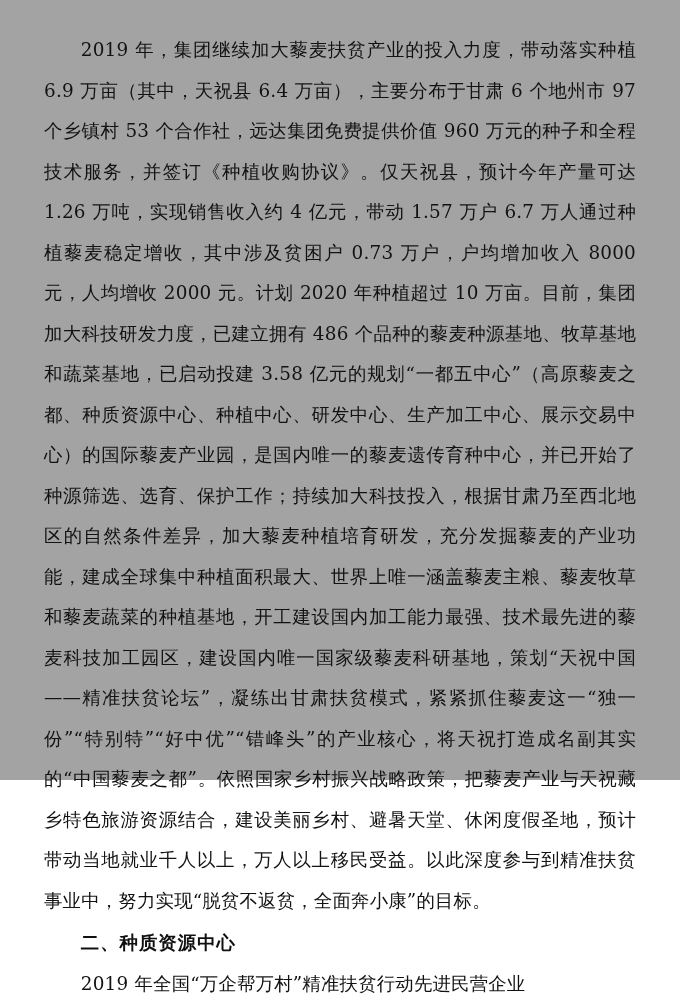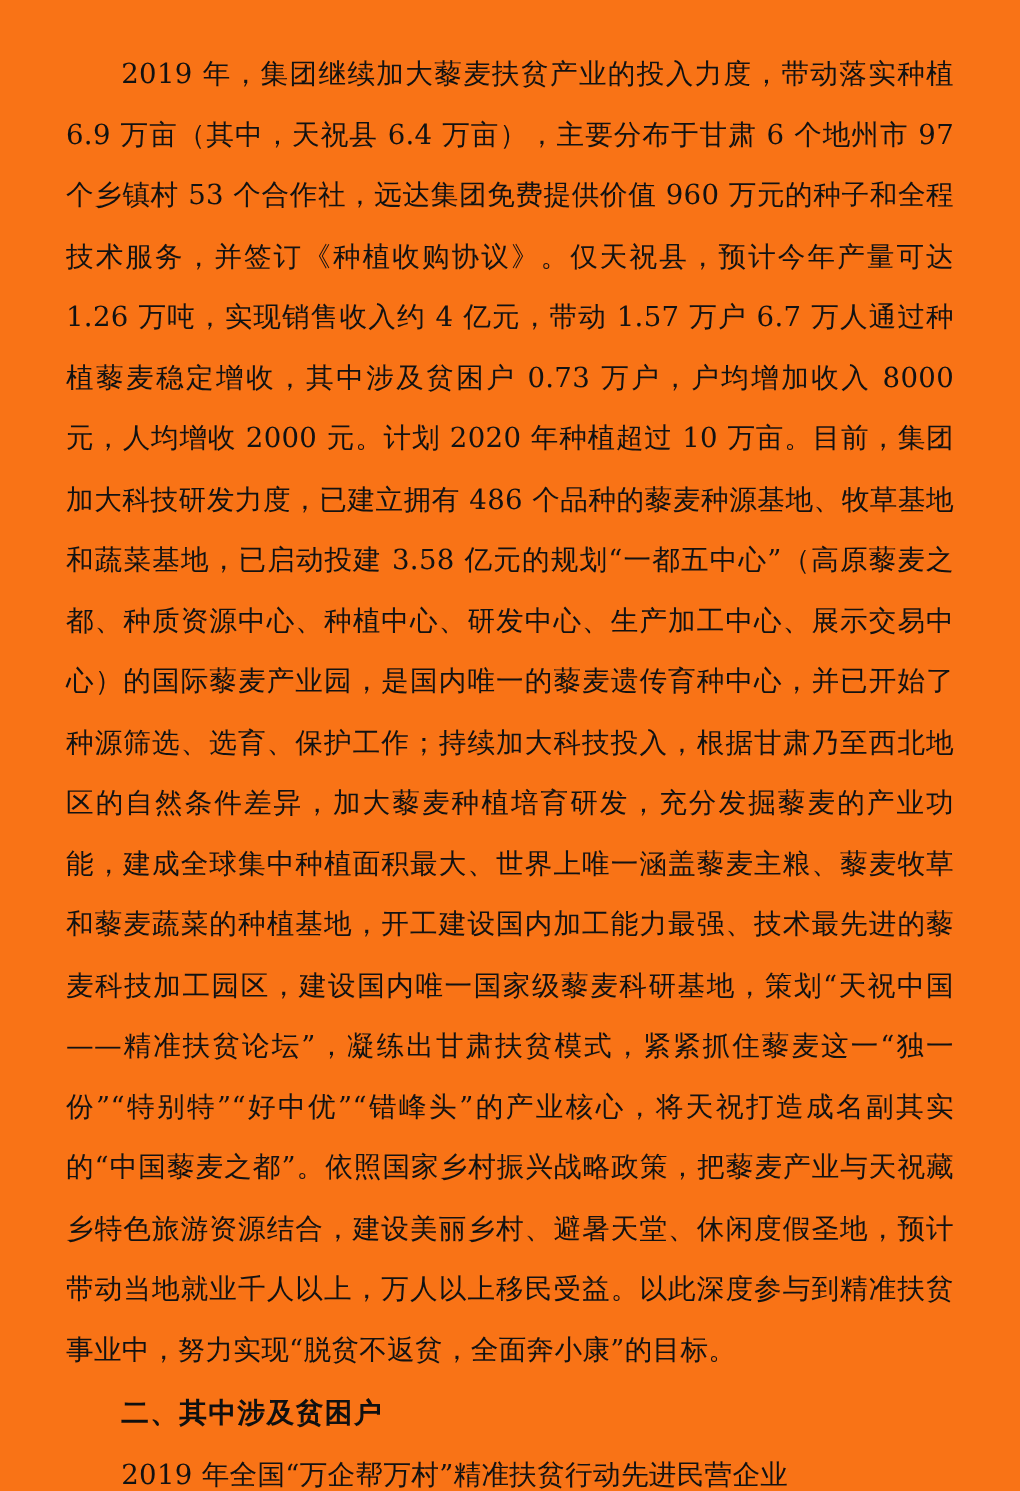--- a/index.html
+++ b/index.html
@@ -10,22 +10,22 @@
   body {
     width: 680px;
     height: 994px;
     overflow: hidden;
     font-family: "DejaVu Serif", "Liberation Serif", serif;
     color: #1a1a1a;
   }
   .page {
     position: relative;
     width: 680px;
-    height: 994px;
-    background: #f97316;
+    height: 780px;
+    background: #a3a3a3;
     box-sizing: border-box;
     padding: 30px 44px 0 44px;
   }
   .doc-body {
     font-size: 18.4px;
     line-height: 40.5px;
     text-align: justify;
     text-justify: inter-ideograph;
     letter-spacing: 0.2px;
     color: #121212;
@@ -58,18 +58,18 @@
 </head>
 <body>
 
 <div class="page">
   <div class="doc-body">
 
     <p class="para">2019 年，集团继续加大藜麦扶贫产业的投入力度，带动落实种植 6.9 万亩（其中，天祝县 6.4 万亩），主要分布于甘肃 6 个地州市 97 个乡镇村 53 个合作社，远达集团免费提供价值 960 万元的种子和全程技术服务，并签订《种植收购协议》。仅天祝县，预计今年产量可达 1.26 万吨，实现销售收入约 4 亿元，带动 1.57 万户 6.7 万人通过种植藜麦稳定增收，其中涉及贫困户 0.73 万户，户均增加收入 8000 元，人均增收 2000 元。计划 2020 年种植超过 10 万亩。目前，集团加大科技研发力度，已建立拥有 486 个品种的藜麦种源基地、牧草基地和蔬菜基地，已启动投建 3.58 亿元的规划“一都五中心”（高原藜麦之都、种质资源中心、种植中心、研发中心、生产加工中心、展示交易中心）的国际藜麦产业园，是国内唯一的藜麦遗传育种中心，并已开始了种源筛选、选育、保护工作；持续加大科技投入，根据甘肃乃至西北地区的自然条件差异，加大藜麦种植培育研发，充分发掘藜麦的产业功能，建成全球集中种植面积最大、世界上唯一涵盖藜麦主粮、藜麦牧草和藜麦蔬菜的种植基地，开工建设国内加工能力最强、技术最先进的藜麦科技加工园区，建设国内唯一国家级藜麦科研基地，策划“天祝中国——精准扶贫论坛”，凝练出甘肃扶贫模式，紧紧抓住藜麦这一“独一份”“特别特”“好中优”“错峰头”的产业核心，将天祝打造成名副其实的“中国藜麦之都”。依照国家乡村振兴战略政策，把藜麦产业与天祝藏乡特色旅游资源结合，建设美丽乡村、避暑天堂、休闲度假圣地，预计带动当地就业千人以上，万人以上移民受益。以此深度参与到精准扶贫事业中，努力实现“脱贫不返贫，全面奔小康”的目标。</p>
 
     <div class="spacer-sm"></div>
 
-    <p class="section-heading">二、其中涉及贫困户</p>
+    <p class="section-heading">二、种质资源中心</p>
 
     <p class="sub-line">2019 年全国“万企帮万村”精准扶贫行动先进民营企业</p>
 
   </div>
 </div>
 
 </body></html>

